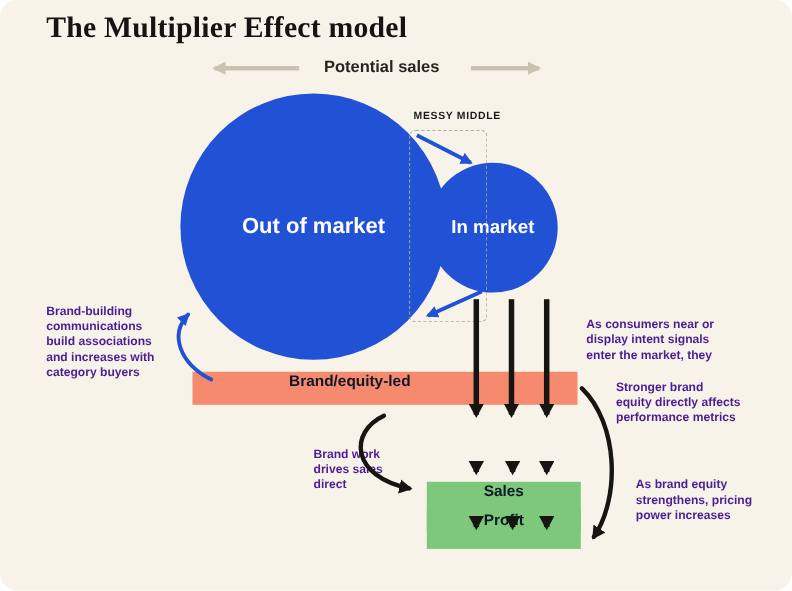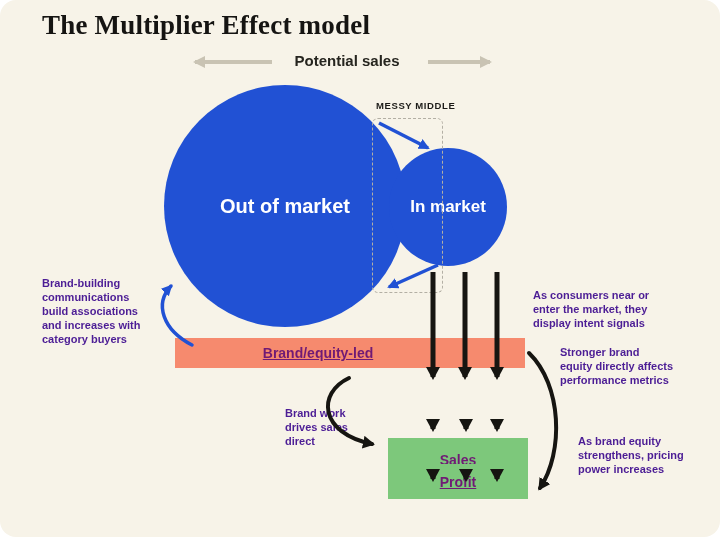--- a/index.html
+++ b/index.html
@@ -41,22 +41,22 @@
     font-size: 9.5px; font-weight: 700; letter-spacing: 0.6px;
     color: #1c1b18; white-space: nowrap;
   }
   .messy-rect {
     position: absolute; left: 372px; top: 118px; width: 71px; height: 175px;
     border: 1.6px dashed #b3afa4; border-radius: 6px;
   }
 
   .stage {
     position: absolute;
-    display: flex; align-items: center; justify-content: center;
-    font-weight: 700; font-size: 14px; color: #701a75; text-decoration: underline;
+    display: flex; justify-content: center;
+    font-weight: 700; font-size: 14px; color: #0f172a;
   }
   .stage.brand       { left: 175px; top: 338px; width: 350px; height: 30px; background: #f68a6e; }
   .stage.brand span  { margin-right: 64px; }
   .stage.performance { left: 388px; top: 387px; width: 140px; height: 30px; background: #f8c965; }
   .stage.sales       { left: 388px; top: 438px; width: 140px; height: 44px; background: #7dc87b; }
   .stage.profit      { left: 388px; top: 464px; width: 140px; height: 35px; background: #7dc87b; }
 
   .note {
     position: absolute;
     font-size: 11px; font-weight: 700; color: #4c1d95;
@@ -105,22 +105,22 @@
 
   <div class="note brand-building">
     <div>Brand-building</div>
     <div>communications</div>
     <div>build associations</div>
     <div>and increases with</div>
     <div>category buyers</div>
   </div>
   <div class="note intent">
     <div>As consumers near or</div>
+    <div>display intent signals</div>
     <div>enter the market, they</div>
-    <div>display intent signals</div>
   </div>
   <div class="note stronger">
     <div>Stronger brand</div>
     <div>equity directly affects</div>
     <div>performance metrics</div>
   </div>
   <div class="note brand-work">
     <div>Brand work</div>
     <div>drives sales</div>
     <div>direct</div>

